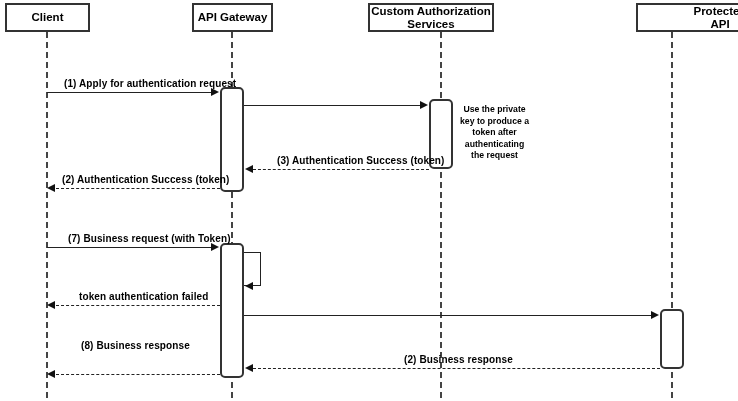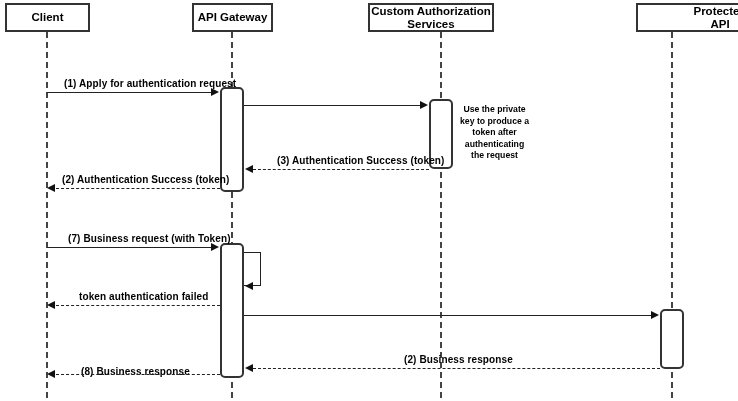--- a/index.html
+++ b/index.html
@@ -110,17 +110,17 @@
   <div class="arrow-line dashed" style="left:56px;top:305px;width:164px;"></div>
   <div class="arrowhead left" style="left:47px;top:300.5px;"></div>
 
   <div class="arrow-line" style="left:244px;top:315px;width:408px;"></div>
   <div class="arrowhead right" style="left:651px;top:310.5px;"></div>
 
   <div class="msg-label" style="left:404px;top:354px;">(2) Business response</div>
   <div class="arrow-line dashed" style="left:253px;top:368px;width:407px;"></div>
   <div class="arrowhead left" style="left:245px;top:363.5px;"></div>
 
-  <div class="msg-label" style="left:81px;top:366px;">(8) Business response</div>
+  <div class="msg-label" style="left:81px;top:340px;">(8) Business response</div>
   <div class="arrow-line dashed" style="left:56px;top:374px;width:164px;"></div>
   <div class="arrowhead left" style="left:47px;top:369.5px;"></div>
 
 </div>
 
 </body></html>

